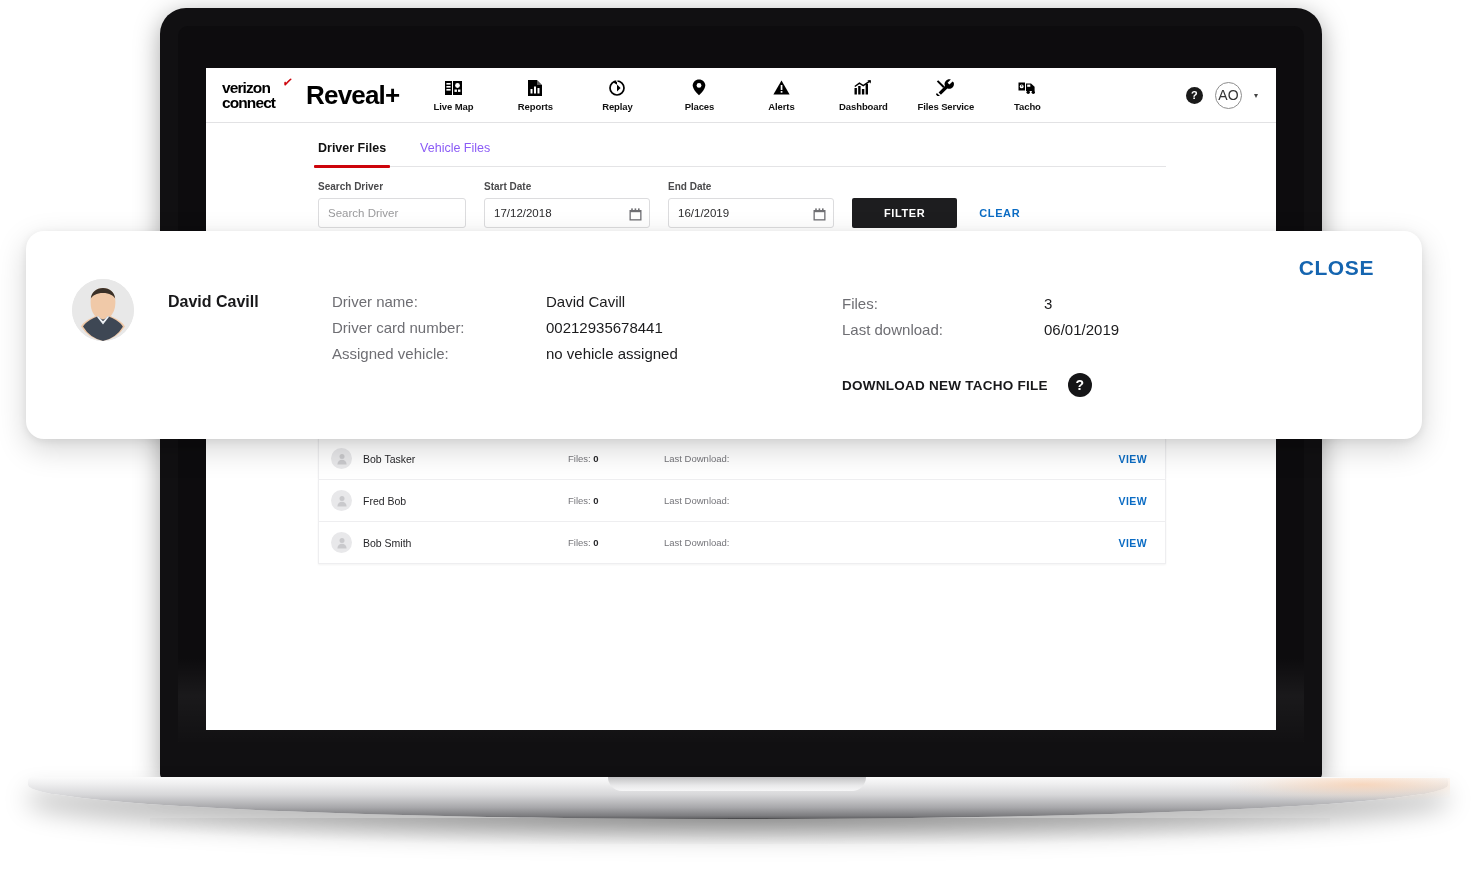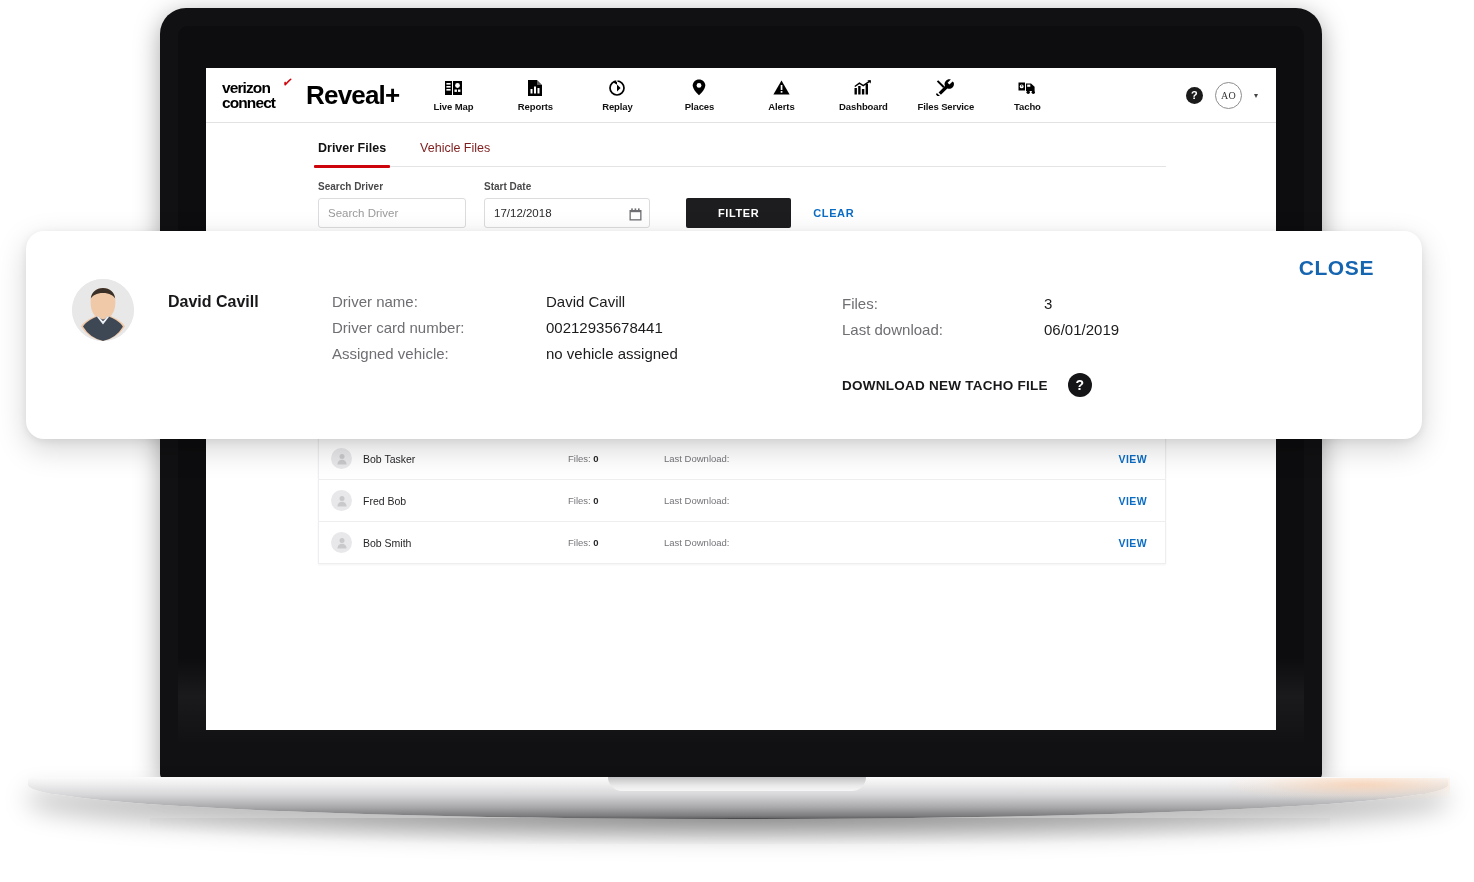--- a/index.html
+++ b/index.html
@@ -165,38 +165,37 @@
   #help-icon-nav {
     width: 17px; height: 17px; border-radius: 50%;
     background: #1a1a1a; color: #fff;
     font-size: 11px; font-weight: bold;
     display: flex; align-items: center; justify-content: center;
     cursor: pointer;
   }
   #user-avatar-nav {
     width: 25px; height: 25px; border-radius: 50%;
     border: 1px solid #8d8d8d; color: #333;
-    font-size: 10px; letter-spacing: 0.2px;
+    font-size: 14px; letter-spacing: 0.2px;
     display: flex; align-items: center; justify-content: center;
     cursor: pointer;
-    font-family: Liberation Serif, serif;
   }
   #user-caret { font-size: 8px; color: #444; cursor: pointer; }
 
   
   #tabs-row {
     margin: 0 110px 0 112px;
     border-bottom: 1px solid #e4e4e6;
     display: flex;
     gap: 34px;
     padding-top: 18px;
   }
   .tab {
     font-size: 12.5px;
-    color: #7f1d1d;
+    color: #8b5cf6;
     padding-bottom: 11px;
     cursor: pointer;
     position: relative;
     white-space: nowrap;
   }
   .tab.active { color: #111; font-weight: bold; }
   .tab.active::after {
     content: "";
     position: absolute;
     left: -4px; right: -4px; bottom: -2px;
@@ -580,20 +579,33 @@
           <rect x="1.8" y="4.2" width="9.4" height="7" fill="#fff"></rect>
           <rect x="2.2" y="0.4" width="1.6" height="2.4" fill="#6f6f73"></rect>
           <rect x="5.6" y="0.4" width="1.6" height="2.4" fill="#6f6f73"></rect>
           <rect x="9" y="0.4" width="1.6" height="2.4" fill="#6f6f73"></rect>
         </svg>
       </span>
     </div>
 
     <div class="gap-sm"></div>
 
+    <div class="field date-wrap">
+      <span class="flabel">End Date</span>
+      <input class="txtinput" type="text" value="16/1/2019" style="">
+      <span class="cal-icon">
+        <svg width="13" height="13" viewBox="0 0 13 13">
+          <rect x="0.5" y="2" width="12" height="10.5" fill="#6f6f73"></rect>
+          <rect x="1.8" y="4.2" width="9.4" height="7" fill="#fff"></rect>
+          <rect x="2.2" y="0.4" width="1.6" height="2.4" fill="#6f6f73"></rect>
+          <rect x="5.6" y="0.4" width="1.6" height="2.4" fill="#6f6f73"></rect>
+          <rect x="9" y="0.4" width="1.6" height="2.4" fill="#6f6f73"></rect>
+        </svg>
+      </span>
+    </div>
 
     <div class="gap-sm"></div>
 
     <button id="filter-btn">FILTER</button>
     <button id="clear-btn">CLEAR</button>
   </div>
 
   <div id="history-card">
     <div id="history-head">
       <div id="history-title">Download History</div>

